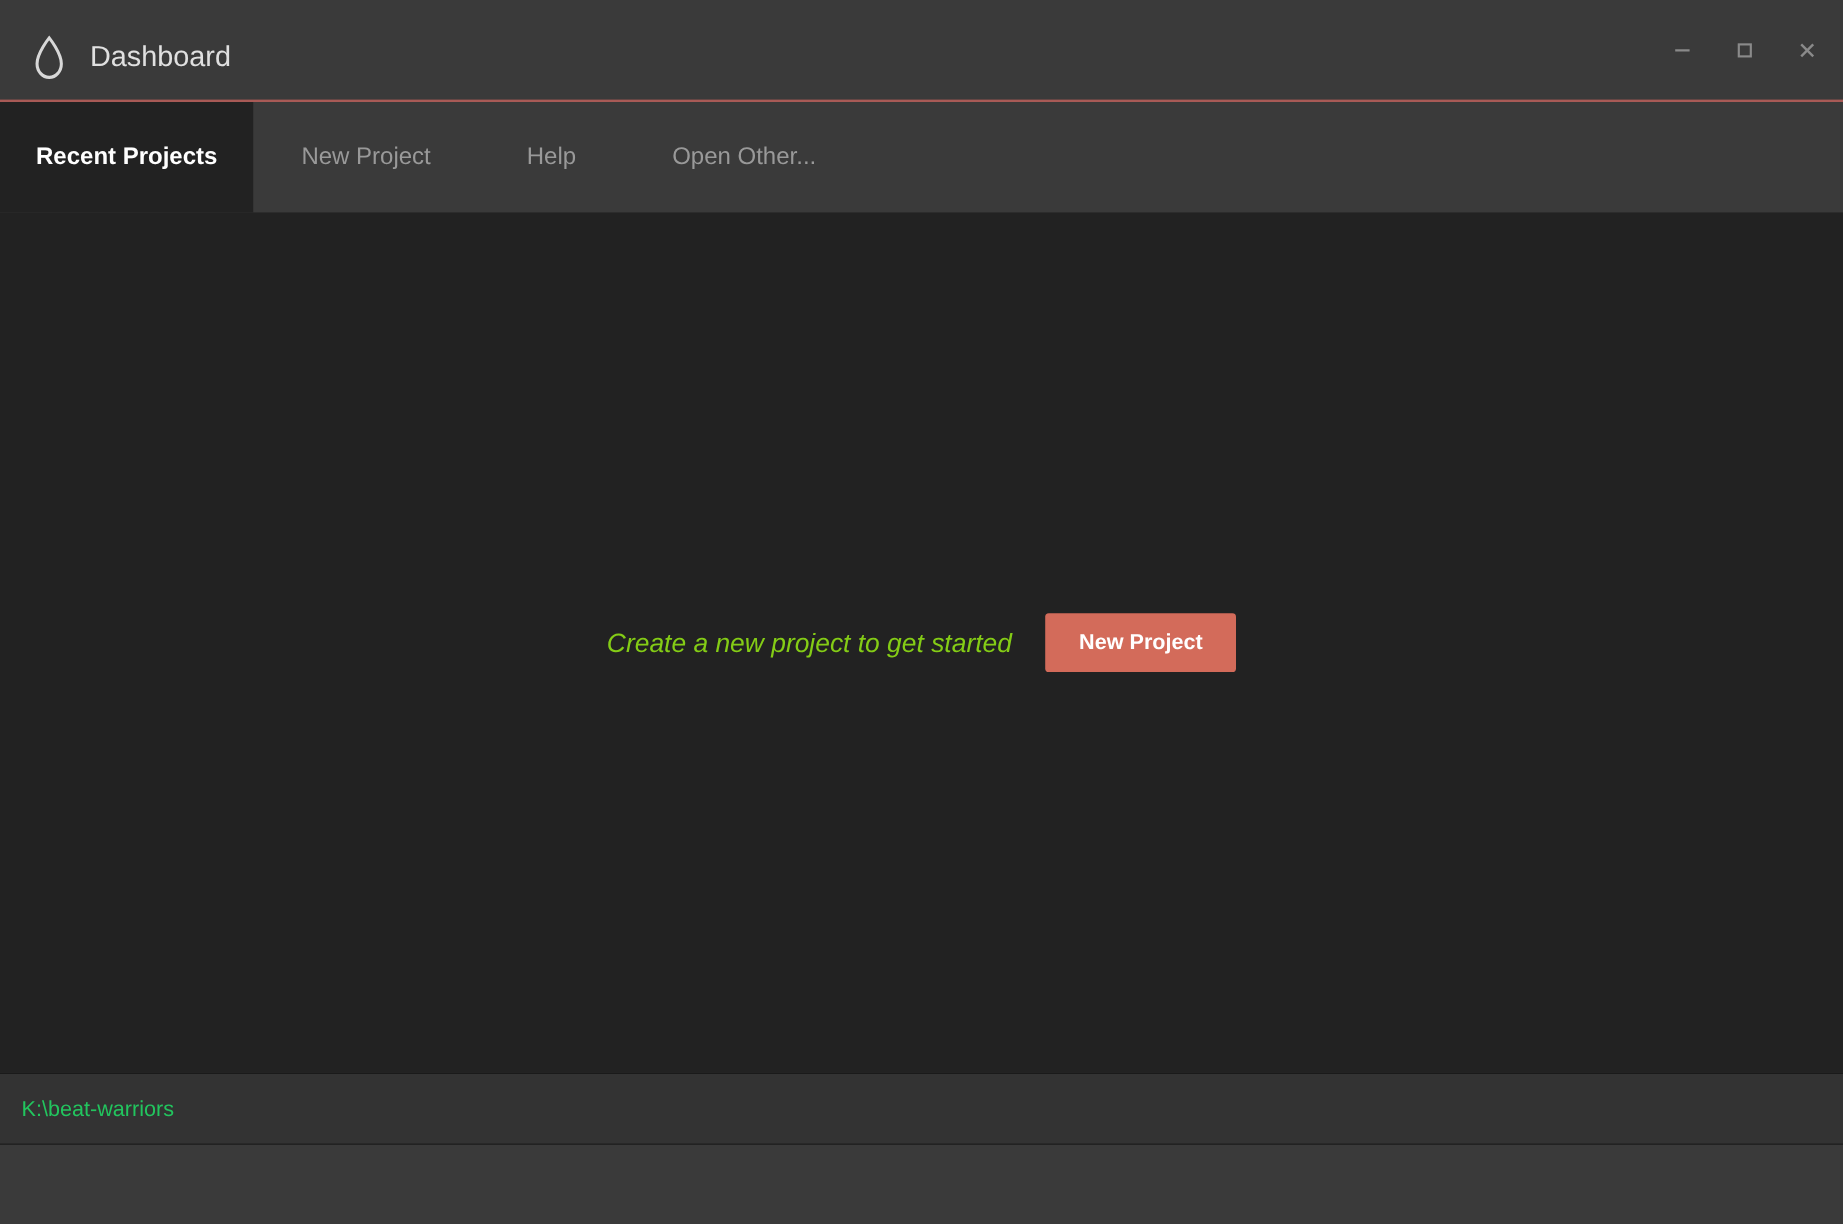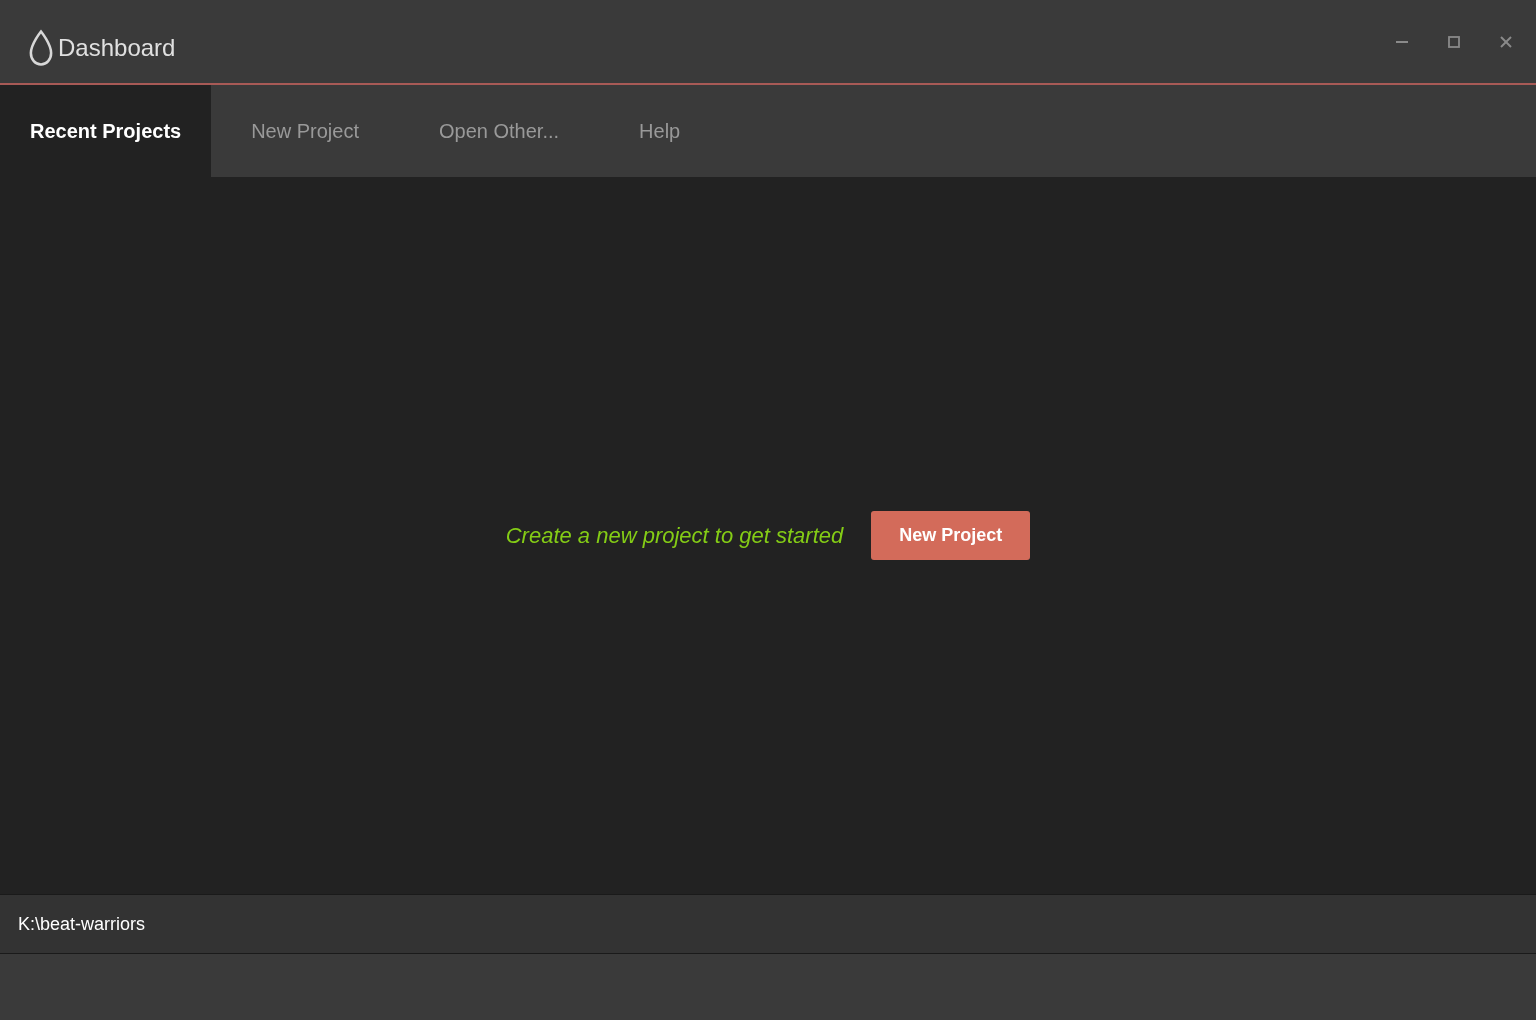--- a/index.html
+++ b/index.html
@@ -17,21 +17,21 @@
       background: #3a3a3a;
       display: flex;
       align-items: center;
       padding: 0 25px;
       border-bottom: 2px solid #a85a56;
       position: relative;
     }
     .logo-wrap {
       display: flex;
       align-items: center;
-      gap: 1px;
+      gap: 18px;
       margin-top: 12px;
     }
     .logo-icon svg {
       width: 32px;
       height: 38px;
       display: block;
     }
     .app-title {
       font-size: 24px;
       font-weight: 400;
@@ -144,21 +144,21 @@
 
     .pathbar {
       height: 60px;
       background: #333333;
       border-top: 1px solid #1a1a1a;
       border-bottom: 1px solid #1a1a1a;
       display: flex;
       align-items: center;
       padding: 0 18px;
       font-size: 18px;
-      color: #ffffff;
+      color: #22c55e;
     }
     .bottombar {
       height: 70px;
       background: #3a3a3a;
     }
   </style>
 </head>
 <body>
 
 <div class="titlebar">
@@ -191,24 +191,24 @@
 </div>
 
 <div class="tabbar">
   <div class="tab active">
     <span>Recent Projects</span>
   </div>
   <div class="tab">
     <span>New Project</span>
   </div>
   <div class="tab">
+    <span>Help</span>
+  </div>
+  <div class="tab">
     <span>Open Other...</span>
-  </div>
-  <div class="tab">
-    <span>Help</span>
   </div>
   <div class="tab-spacer"></div>
 </div>
 
 <div class="main">
   <span class="empty-text">Create a new project to get started</span>
   <button class="primary-btn">New Project</button>
 </div>
 
 <div class="pathbar">

